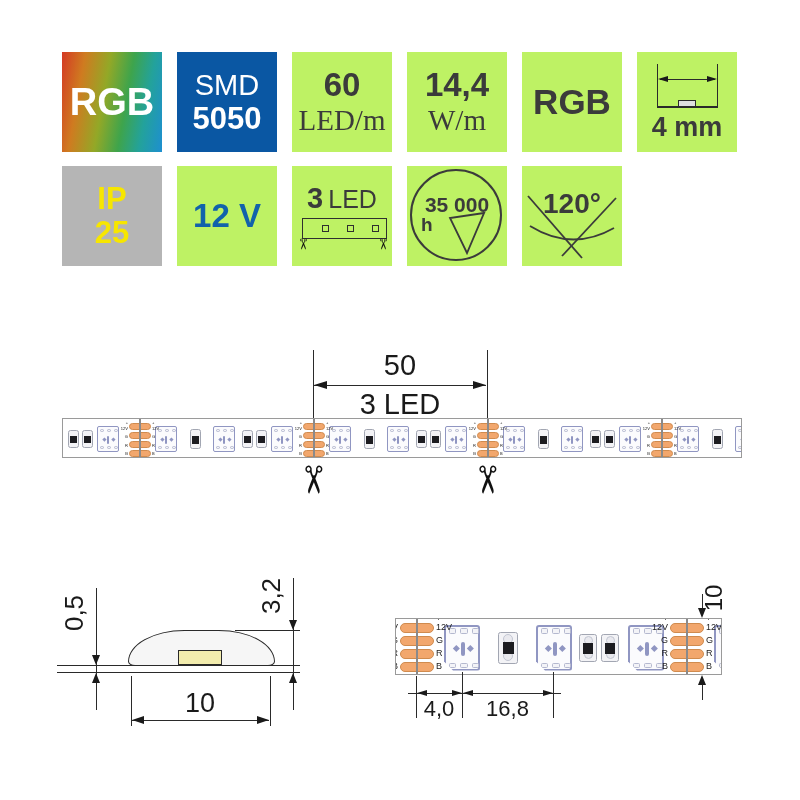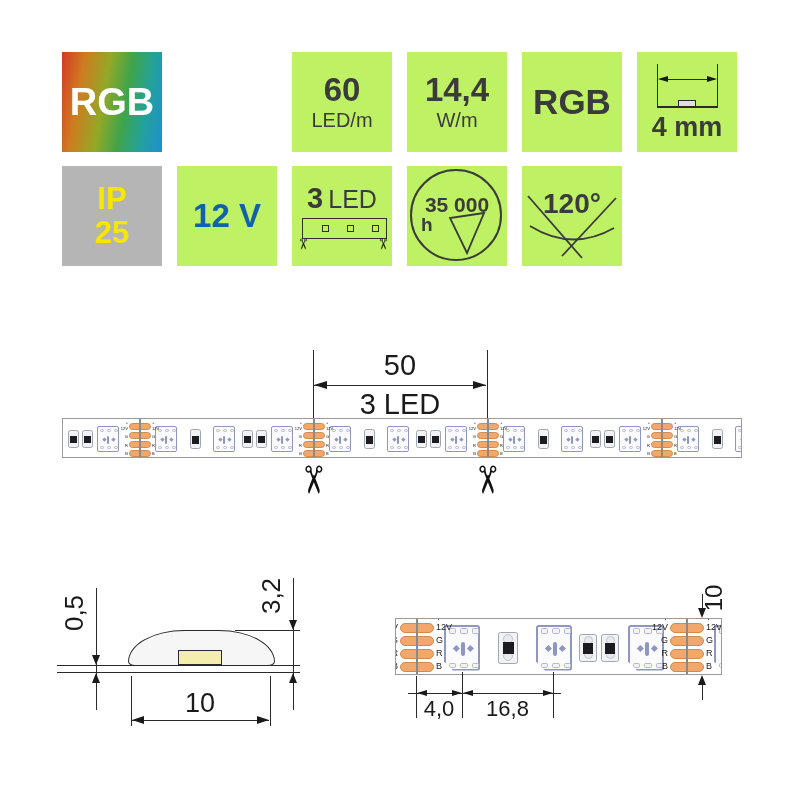--- a/index.html
+++ b/index.html
@@ -9,21 +9,21 @@
     font-family:"Liberation Sans", sans-serif; color:#3b3b3b; overflow:hidden;
   }
   
   .tile { position:absolute; width:100px; height:100px; background:#bef264;
           display:flex; flex-direction:column; align-items:center; justify-content:center;
           text-align:center; }
   .tile.dark  { background:#b5b5b5;align-items:center; }
   .tile.blue  { background:#0a57a3; }
   .tile.grad  { background:linear-gradient(100deg,#d43a24 0%,#cf7b20 20%,#93a827 42%,#3ea44c 62%,#23a29b 80%,#1e8fd0 100%); }
   .t-big    { font-weight:700; font-size:33px; line-height:1.12; }
-  .t-reg    { font-weight:400; font-size:20px; line-height:1.12; }
+  .t-reg    { font-weight:400; font-size:29px; line-height:1.12;font-family:Liberation Serif, serif; }
   .t-rgbw   { font-weight:700; font-size:38px; color:#fff; }
   .t-rgbg   { font-weight:700; font-size:35px; }
   .t-smd1   { font-weight:400; font-size:29px; color:#fff; line-height:1.2; }
   .t-smd2   { font-weight:700; font-size:31px; color:#fff; line-height:1.1; }
   .t-ip     { font-weight:700; font-size:31px; color:#f7e600; line-height:1.1; }
   .t-volt   { font-weight:700; font-size:33px; color:#1162ab; }
   .t-10mm   { font-weight:700; font-size:27px; color:#3b3b3b; }
   
   .vl, .hl { position:absolute; background:#2a2a2a; }
   .vl { width:1.3px; }
@@ -57,20 +57,24 @@
 </style>
 </head>
 <body>
 
 <div id="stage">
 
   <div class="tile grad" style="left:62px; top:52px;">
     <div class="t-rgbw">RGB</div>
   </div>
 
+  <div class="tile blue" style="left:177px; top:52px;">
+    <div class="t-smd1">SMD</div>
+    <div class="t-smd2">5050</div>
+  </div>
 
   <div class="tile" style="left:292px; top:52px;">
     <div class="t-big">60</div>
     <div class="t-reg">LED/m</div>
   </div>
 
   <div class="tile" style="left:407px; top:52px;">
     <div class="t-big">14,4</div>
     <div class="t-reg">W/m</div>
   </div>

